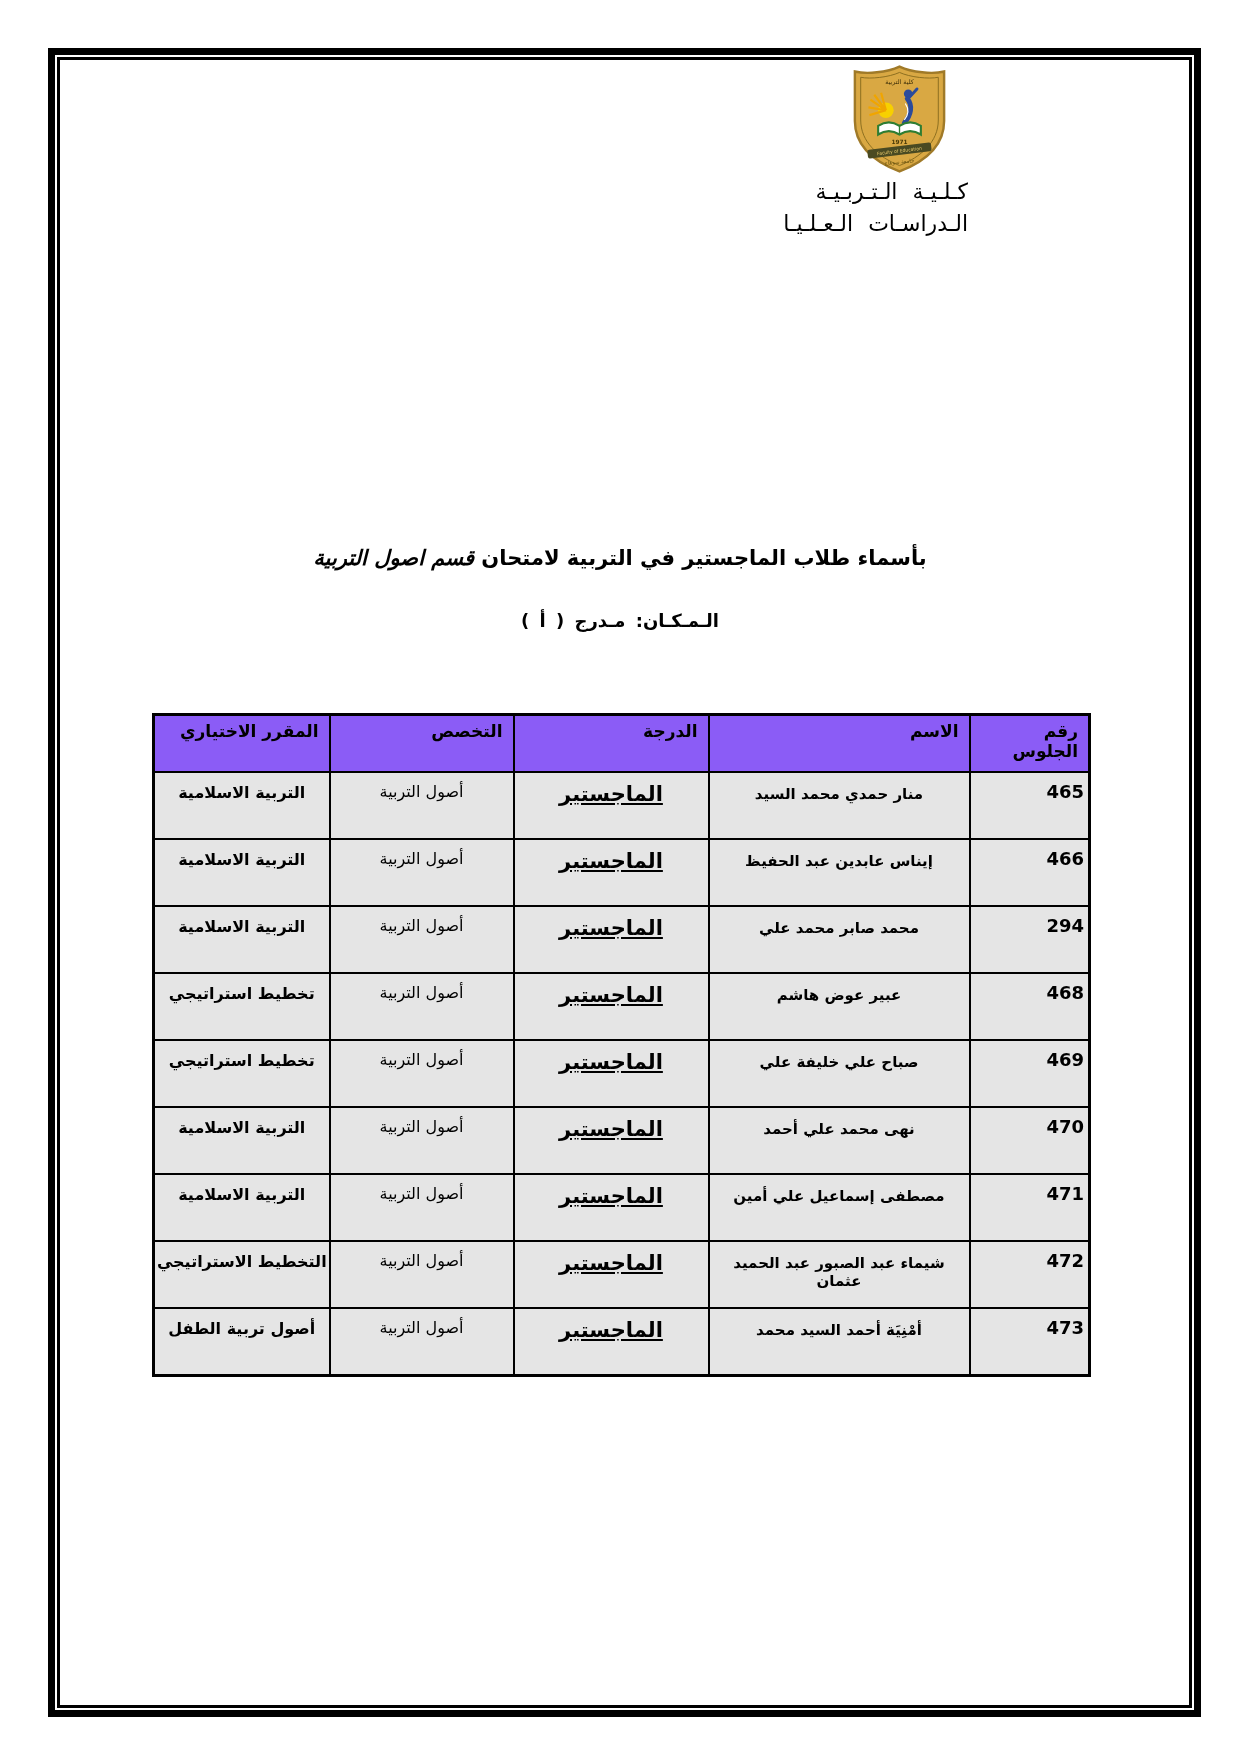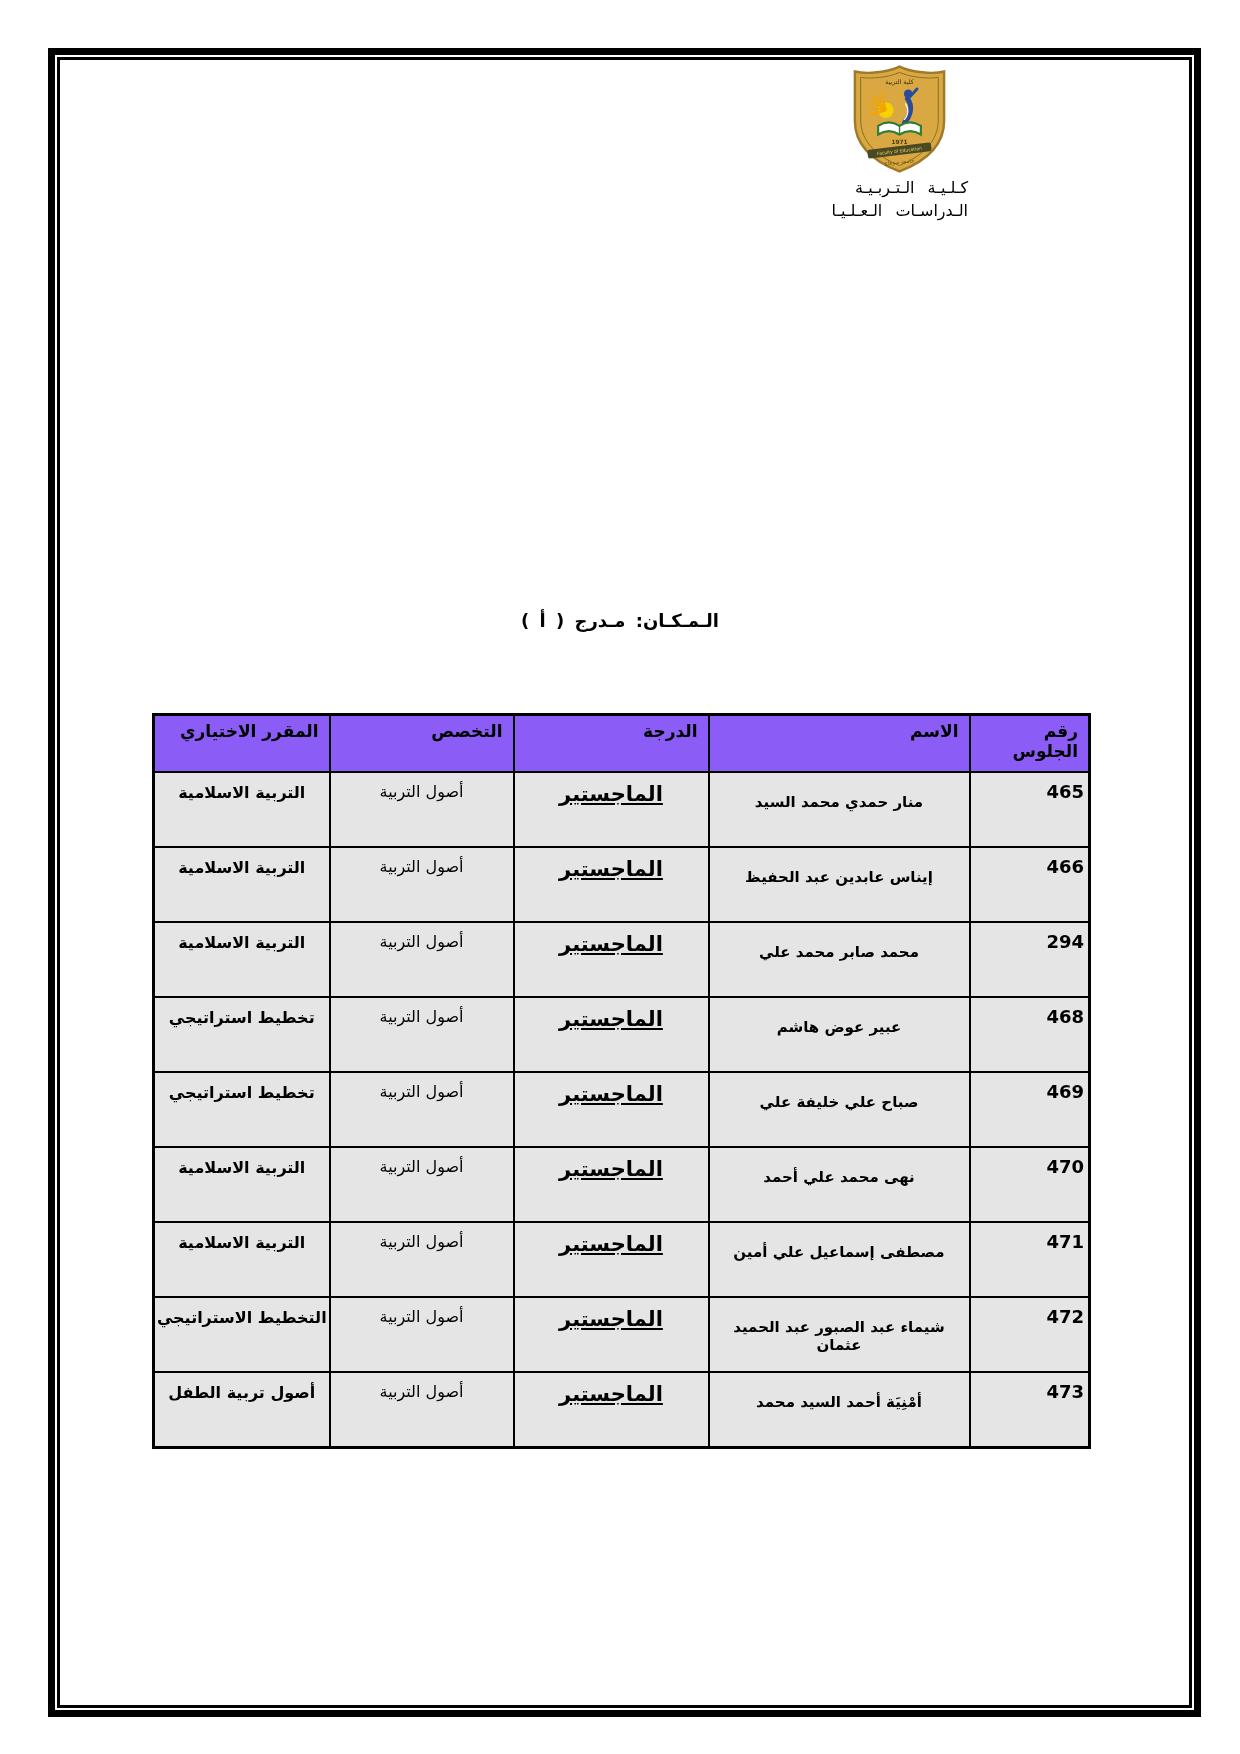--- a/index.html
+++ b/index.html
@@ -18,21 +18,21 @@
   .frame-inner{
     position:absolute;inset:2px;
     border:3px solid #000;
   }
   .logo{
     position:absolute;left:851px;top:64px;width:97px;height:110px;
   }
   .faculty-lines{
     position:absolute;top:176px;right:272px;
     text-align:right;direction:rtl;
-    font-size:16px;line-height:1.45;
+    font-size:22px;line-height:1.45;
     word-spacing:8px;
   }
   .committee-title{
     position:absolute;top:386px;left:0;width:100%;
     text-align:center;direction:rtl;
     font-size:30px;font-weight:normal;
     word-spacing:6px;
   }
   .subtitle{
     position:absolute;top:546px;left:0;width:100%;
@@ -73,21 +73,21 @@
   }
   td.seat{
     background:#F2F2F2;
     text-align:left;               
     text-align:right;
     padding:8px 4px 0 4px;
     font-size:18px;font-weight:bold;margin-top:12px;
   }
   td.name{
     text-align:center;
-    padding-top:20px;
+    padding-top:12px;
     font-size:15px;font-weight:bold;
   }
   td.degree{
     text-align:center;
     padding-top:9px;
     font-size:21px;font-weight:bold;
     text-decoration:underline;
   }
   td.spec{
     text-align:center;
@@ -134,20 +134,23 @@
     </g>
     <text x="50" y="102" font-size="5.5" text-anchor="middle" fill="#6B5410" transform="rotate(-5 50 102)">جامعة سوهاج</text>
   </svg>
 
   <div class="faculty-lines">
     <div>كـلـيـة الـتـربـيـة</div>
     <div>الـدراسـات الـعـلـيـا</div>
   </div>
 
 
+  <div class="subtitle">
+    <span>بأسماء طلاب الماجستير في التربية لامتحان</span><span class="dept"> قسم اصول التربية</span>
+  </div>
 
   <div class="location-line">الـمـكـان:  مـدرج ( أ )</div>
 
   <table class="roster">
     <colgroup>
       <col style="width:120px">
         <col style="width:261px">
         <col style="width:195px">
         <col style="width:184px">
         <col style="width:176px">

